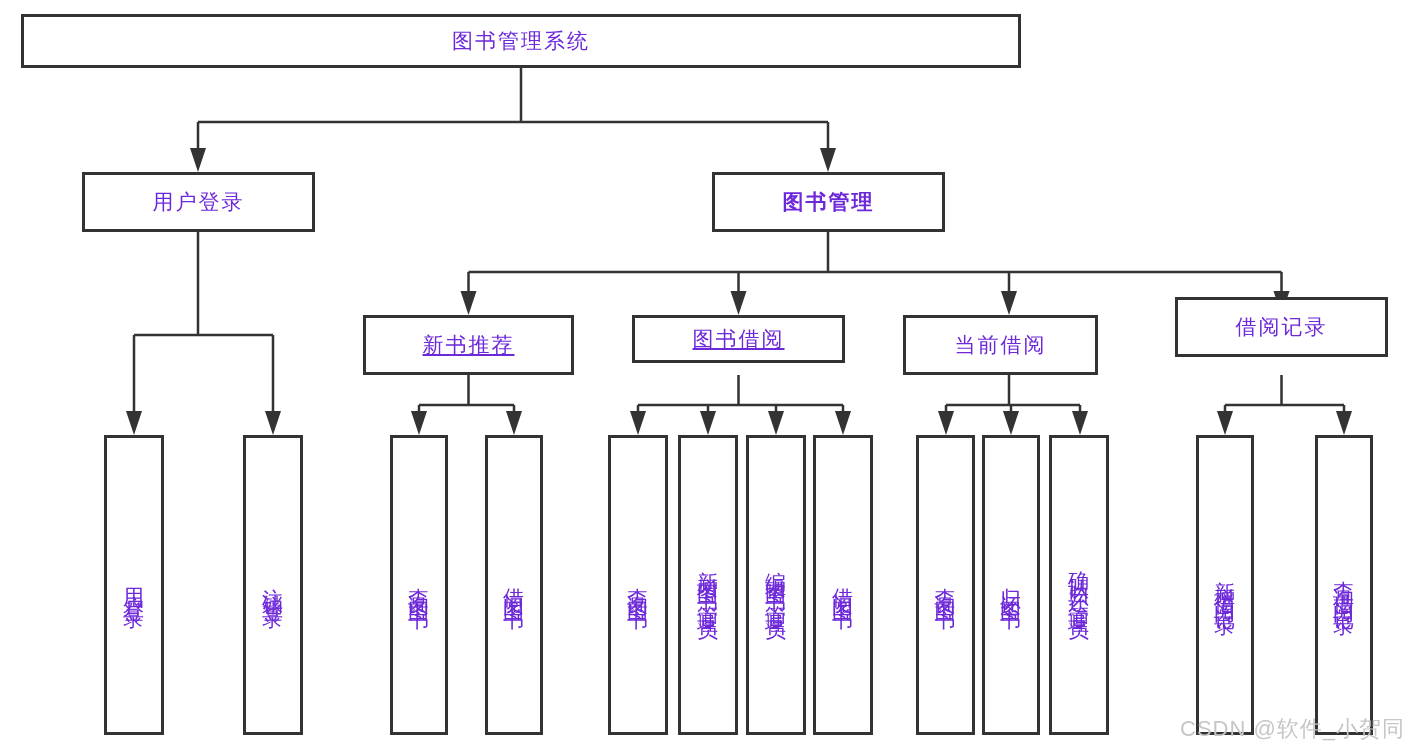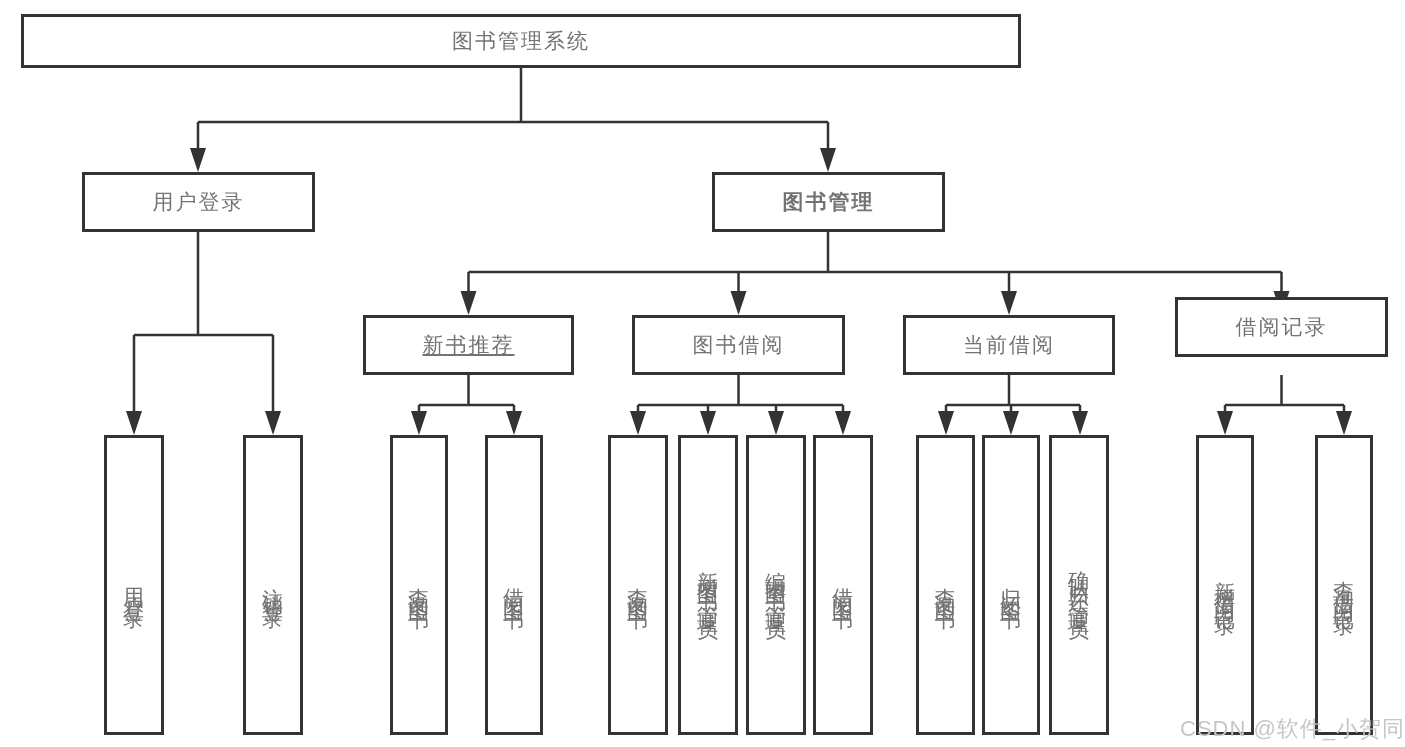--- a/index.html
+++ b/index.html
@@ -20,21 +20,21 @@
     left: 0;
     top: 0;
     width: 1405px;
     height: 747px;
   }
   .node {
     position: absolute;
     box-sizing: border-box;
     border: 3px solid #333333;
     background: #ffffff;
-    color: #737373;
+    color: #6d28d9;
     display: flex;
     align-items: center;
     justify-content: center;
   }
   .h-node {
     font-size: 21px;
     letter-spacing: 2px;
   }
   .v-node {
     writing-mode: vertical-rl;
@@ -107,22 +107,22 @@
       <polygon fill="#333333" stroke="none" points="1336,411 1352,411 1344,435"></polygon>
     </g>
   </svg>
 
   <div class="node h-node" style="left:21px; top:14px; width:1000px; height:54px;">图书管理系统</div>
 
   <div class="node h-node" style="left:82px; top:172px; width:233px; height:60px;">用户登录</div>
   <div class="node h-node" style="left:712px; top:172px; width:233px; height:60px;font-weight:bold;">图书管理</div>
 
   <div class="node h-node" style="left:363px; top:315px; width:211px; height:60px;text-decoration:underline;">新书推荐</div>
-  <div class="node h-node" style="left:632px; top:315px; width:213px; height:60px;">图书借阅</div>
-  <div class="node h-node" style="left:903px; top:315px; width:212px; height:60px;">当前借阅</div>
+  <div class="node h-node" style="left:632px; top:315px; width:213px; height:48px;text-decoration:underline;">图书借阅</div>
+  <div class="node h-node" style="left:903px; top:315px; width:195px; height:60px;">当前借阅</div>
   <div class="node h-node" style="left:1175px; top:297px; width:213px; height:60px;">借阅记录</div>
 
   <div class="node v-node" style="left:104px; top:435px; width:60px; height:300px;">用户登录</div>
   <div class="node v-node" style="left:243px; top:435px; width:60px; height:300px;">注销登录</div>
 
   <div class="node v-node" style="left:390px; top:435px; width:58px; height:300px;">查询图书</div>
   <div class="node v-node" style="left:485px; top:435px; width:58px; height:300px;">借阅图书</div>
 
   <div class="node v-node" style="left:608px; top:435px; width:60px; height:300px;">查询图书</div>
   <div class="node v-node" style="left:678px; top:435px; width:60px; height:300px;">新增图书（管理员）</div>

